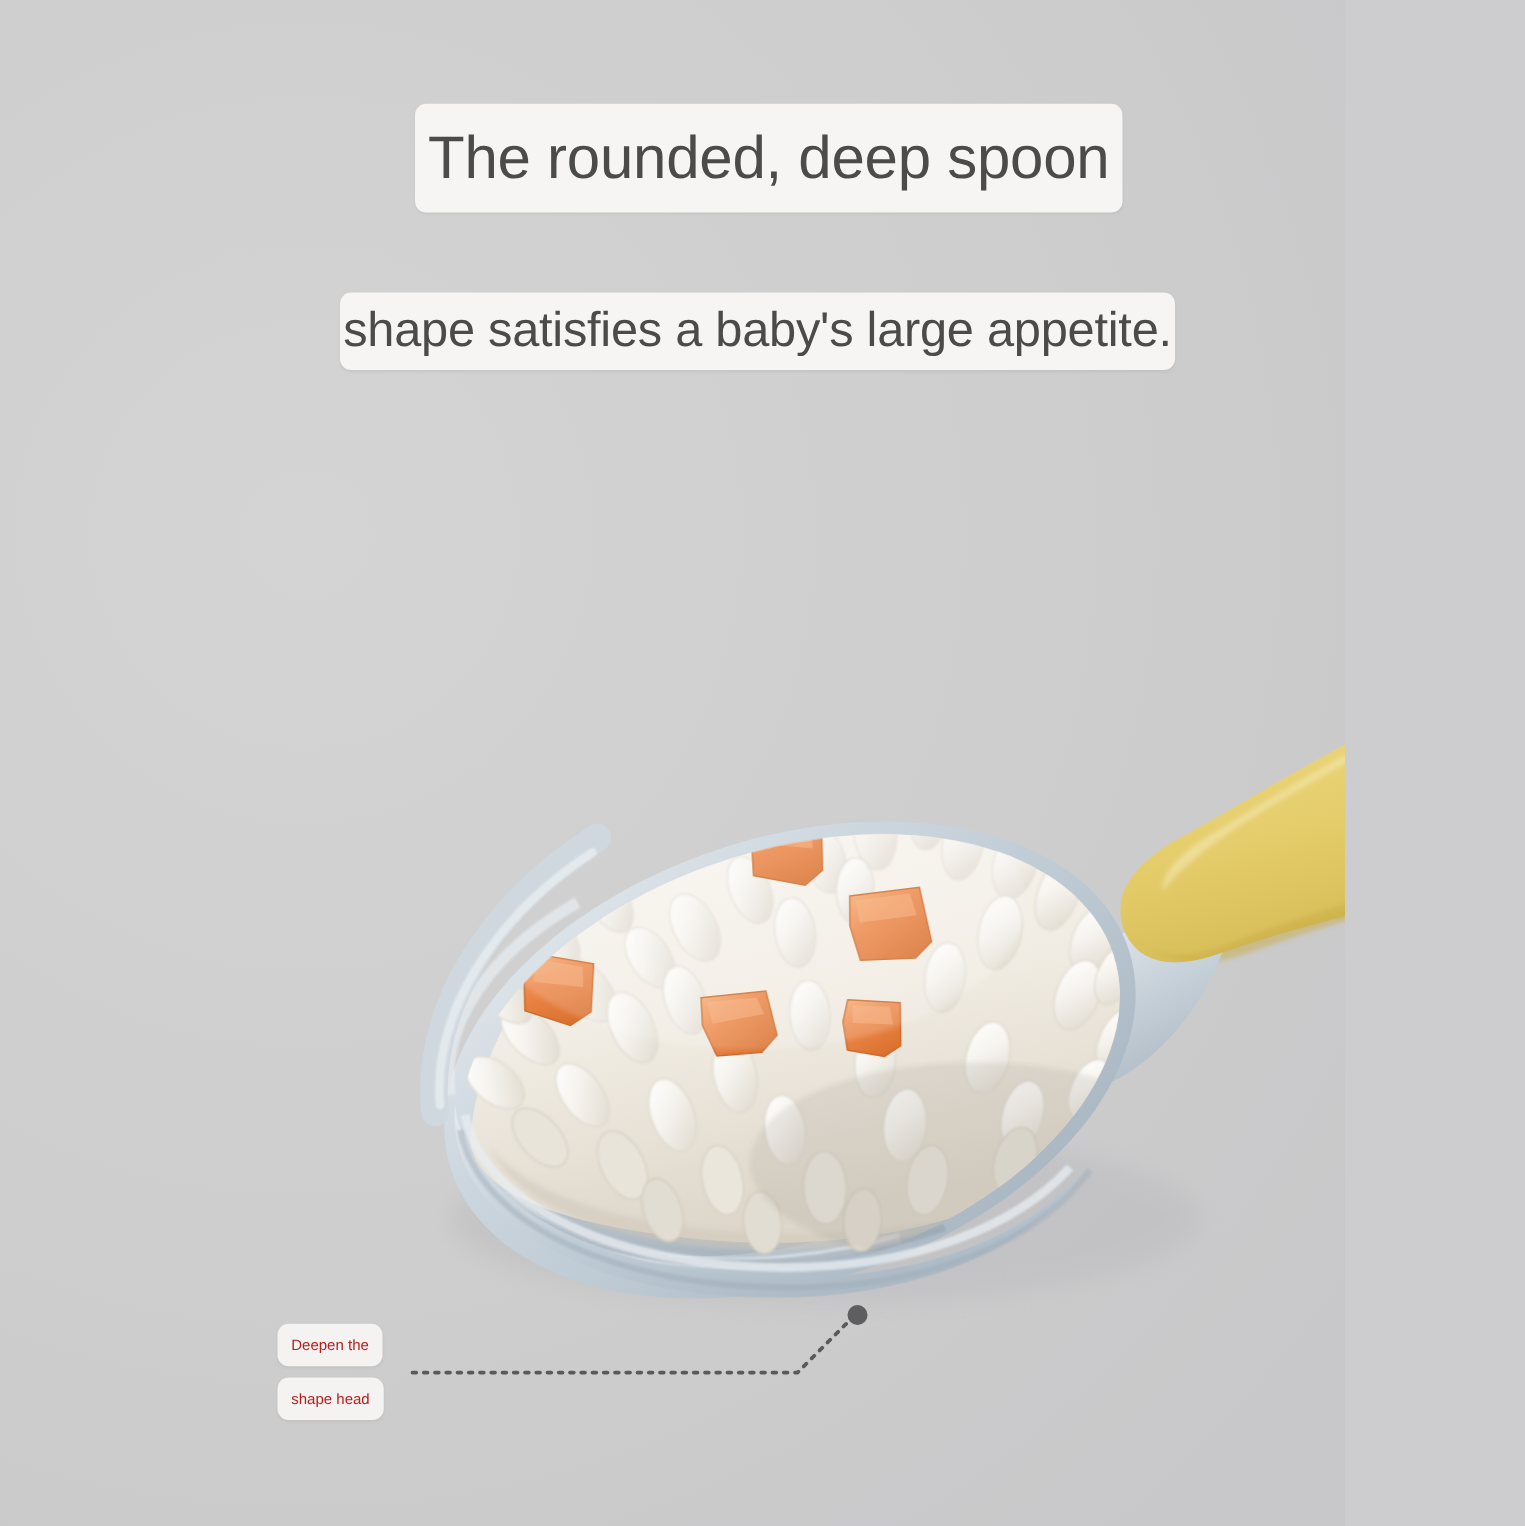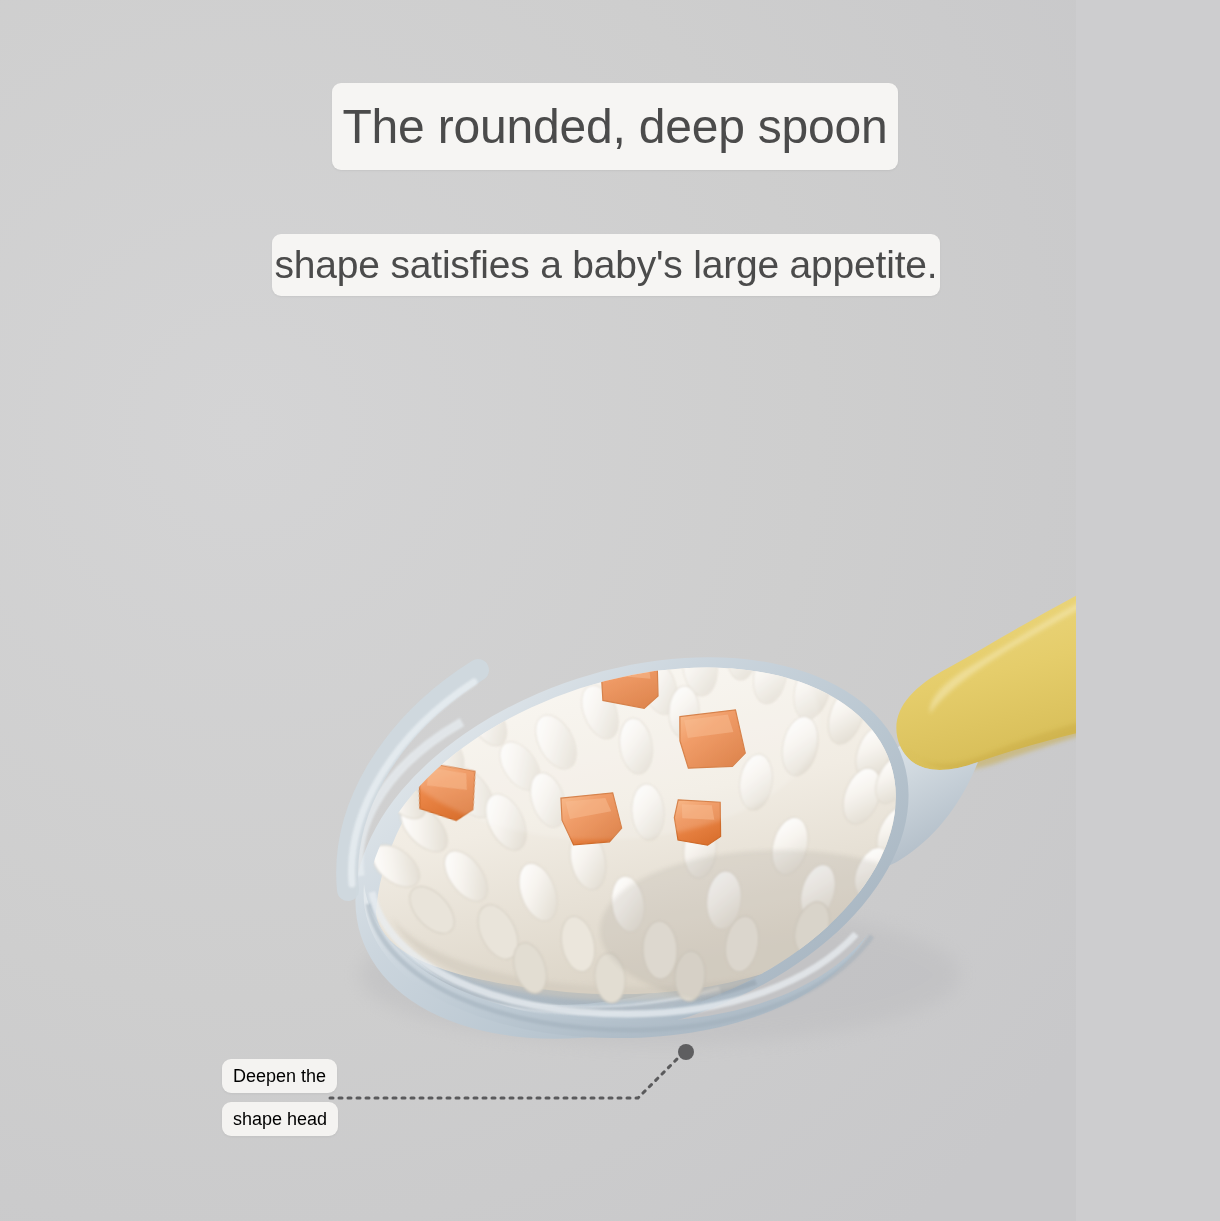--- a/index.html
+++ b/index.html
@@ -75,22 +75,22 @@
     width: 1220px;
     height: 1221px;
     pointer-events: none;
   }
   .callout > * { pointer-events: auto; }
 
   .pill {
     position: absolute;
     background: #f4f3f1;
     border-radius: 9px;
-    color: #000000;
-    font-size: 18px;
+    color: #b91c1c;
+    font-size: 12px;
     display: flex;
     align-items: center;
     padding: 0 11px;
     height: 34px;
     white-space: nowrap;
     box-shadow: 0 1px 2px rgba(120,120,120,0.12);
   }
   .pill-1 { left: 222px; top: 1059px; }
   .pill-2 { left: 222px; top: 1102px; }
 

